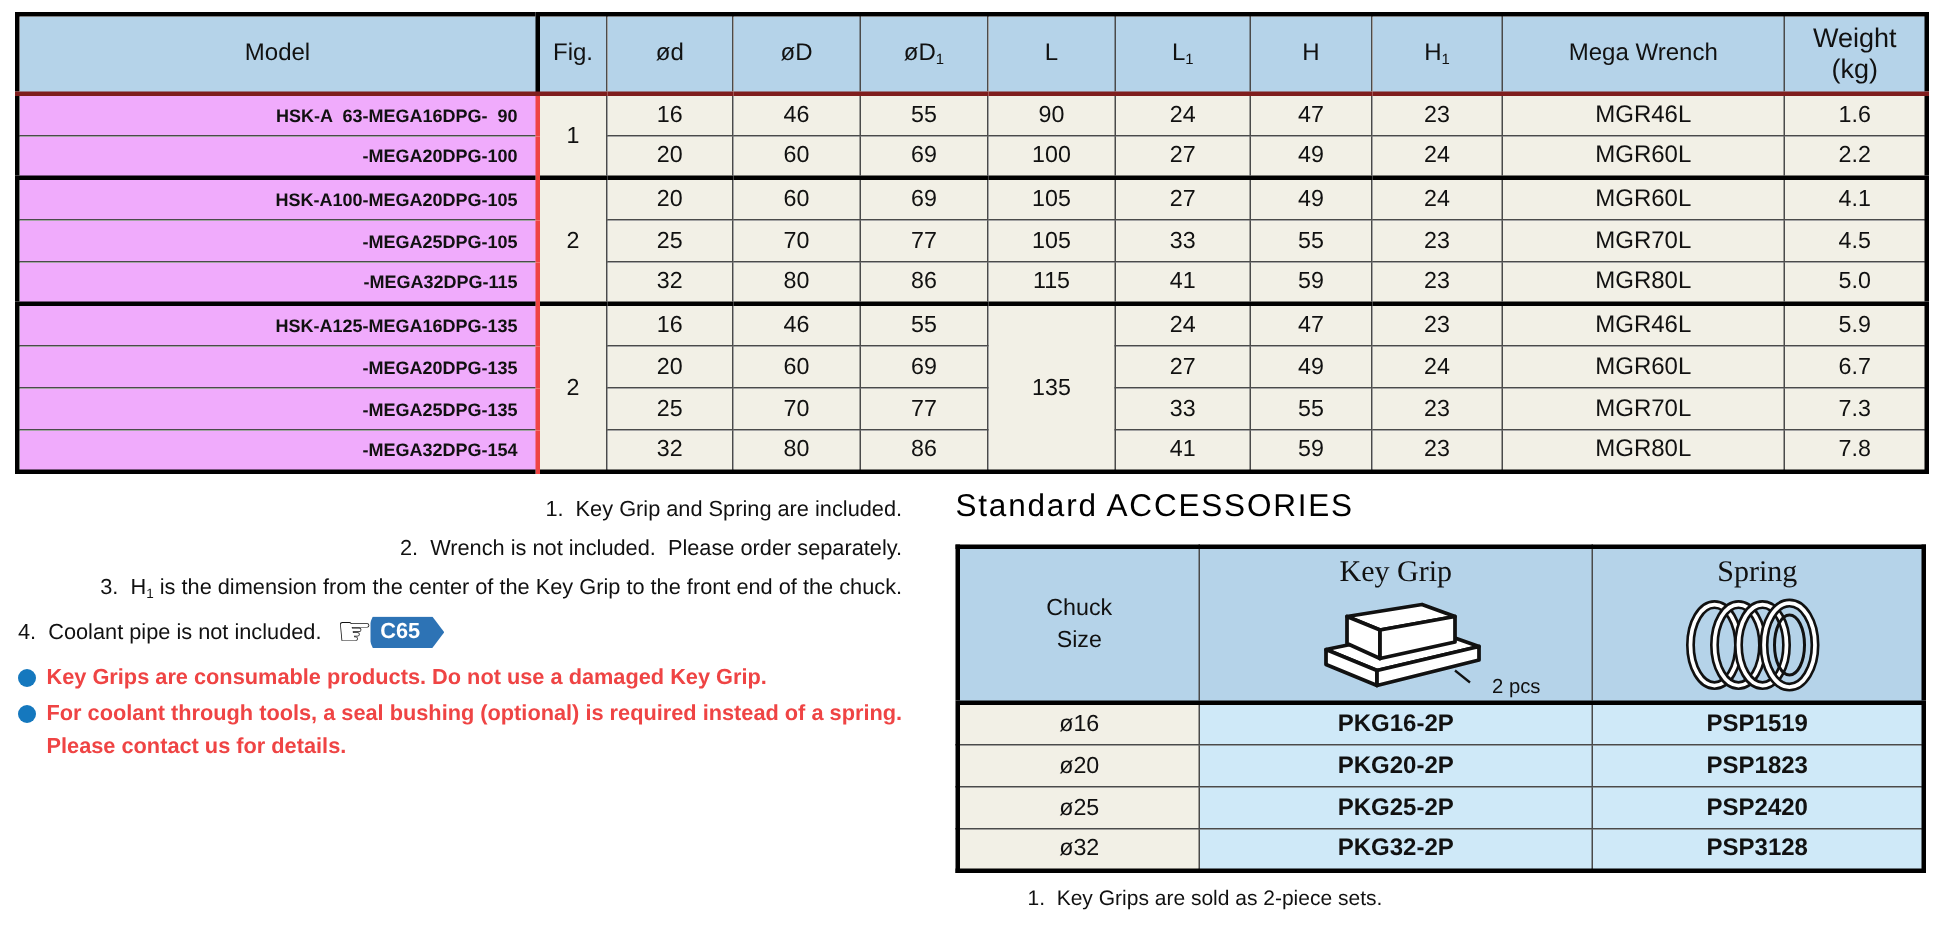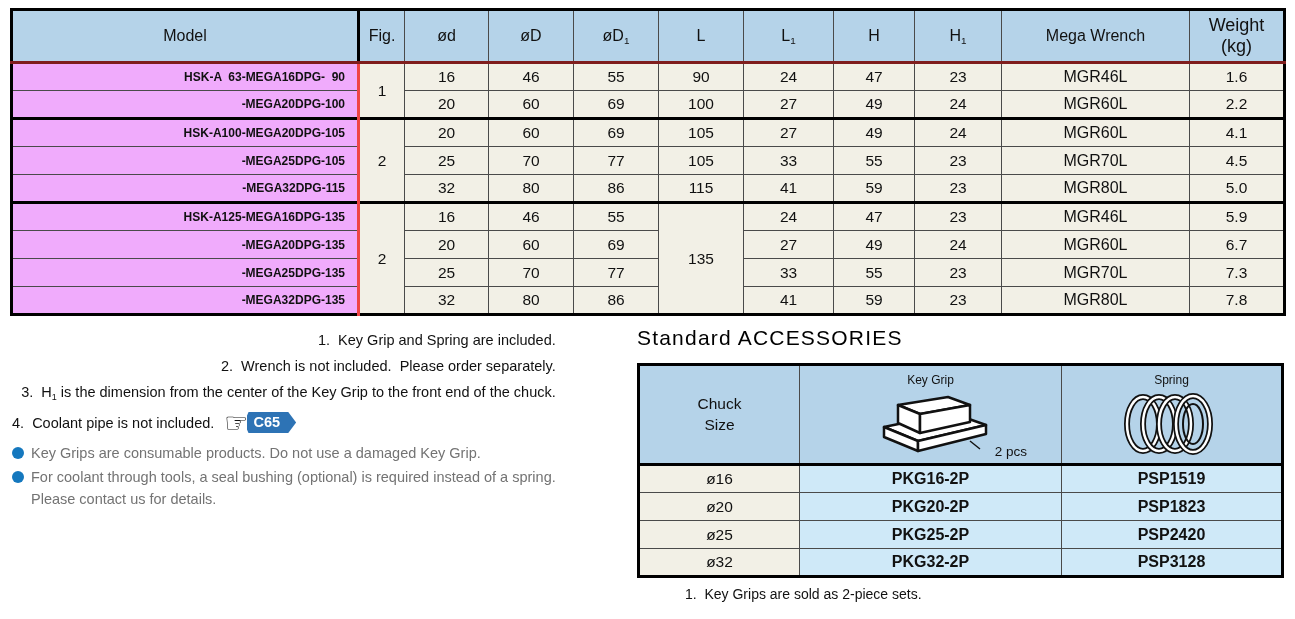--- a/index.html
+++ b/index.html
@@ -44,36 +44,36 @@
   #notes { position:absolute; left:12px; top:327px; font-size:14.5px; }
   .note { white-space:pre; line-height:26px;text-align:right; }
   .note4-row { display:flex; align-items:center; line-height:26px; }
   .hand-icon { font-family:"DejaVu Sans",sans-serif; font-size:27px; line-height:20px; margin:0 1px 0 10px; }
   .c65-badge {
     display:inline-block; background:#2d73b5; color:#fff;
     font-weight:bold; font-size:14.5px; line-height:20px;
     padding:0 16px 1px 7px; margin-left:-3px;
     clip-path:polygon(4% 0,84% 0,100% 50%,84% 100%,4% 100%,0 78%,0 22%);
   }
-  .bullets { margin-top:6px; color:#737373; }
+  .bullets { margin-top:6px; color:#ef4444;font-weight:bold; }
   .bullet { display:flex; line-height:22px; margin-top:2px; }
   .dot { flex:0 0 12px; width:12px; height:12px; border-radius:50%; background:#1578be; margin:5px 7px 0 0; }
 
   
   #accessories { position:absolute; left:637px; top:326px; width:648px; }
   #acc-title { font-size:21px; letter-spacing:1.2px; color:#000; }
   #acc-table {
     border-collapse:collapse; table-layout:fixed;
     width:644px; margin-top:13px;
     border:3px solid #000;
   }
   #acc-table th, #acc-table td { border:1px solid #4a4a4a; text-align:center; vertical-align:middle; }
   #acc-table thead th { background:#b5d3e9; font-weight:normal; border-bottom:3px solid #000; height:100px; }
   #acc-table .chuck-h { font-size:15.5px; line-height:1.3; }
-  #acc-table .acc-col-label { font-size:12px; margin-top:4px; }
+  #acc-table .acc-col-label { font-size:20px; margin-top:4px;font-family:Liberation Serif, serif; }
   #acc-table td { height:28px; font-size:15.5px; }
   #acc-table td.size { background:#f2f0e6; }
   #acc-table td.pn { background:#cfe9f8; font-weight:bold; font-size:16px; }
   .icon-wrap { position:relative; height:72px; margin-top:2px; }
   .pcs-label { position:absolute; right:34px; bottom:2px; font-size:13.5px; font-weight:normal; }
   #acc-footnote { margin-top:8px; font-size:14px; white-space:pre;margin-left:48px; }
 </style>
 </head>
 <body>
 
@@ -204,21 +204,21 @@
       <td>25</td>
       <td>70</td>
       <td>77</td>
       <td>33</td>
       <td>55</td>
       <td>23</td>
       <td class="wrench">MGR70L</td>
       <td>7.3</td>
     </tr>
     <tr>
-      <td class="model">-MEGA32DPG-135</td>
+      <td class="model">-MEGA32DPG-154</td>
       <td>32</td>
       <td>80</td>
       <td>86</td>
       <td>41</td>
       <td>59</td>
       <td>23</td>
       <td class="wrench">MGR80L</td>
       <td>7.8</td>
     </tr>
   </tbody>

